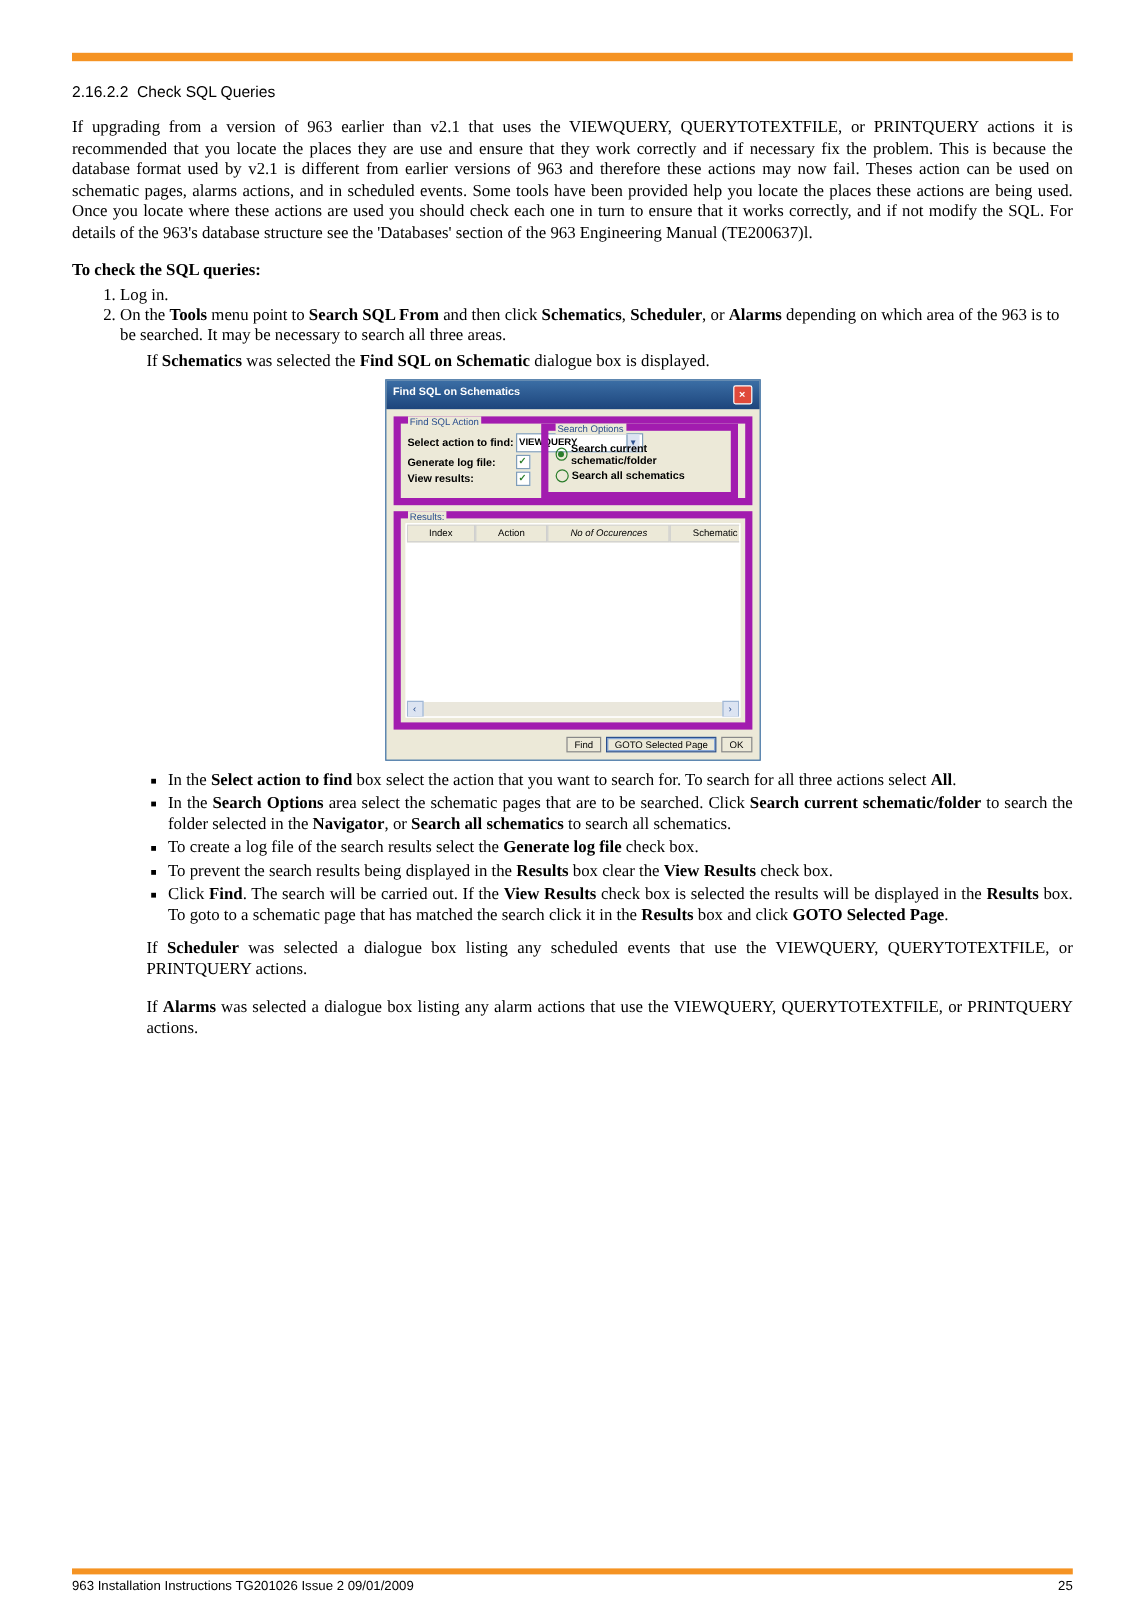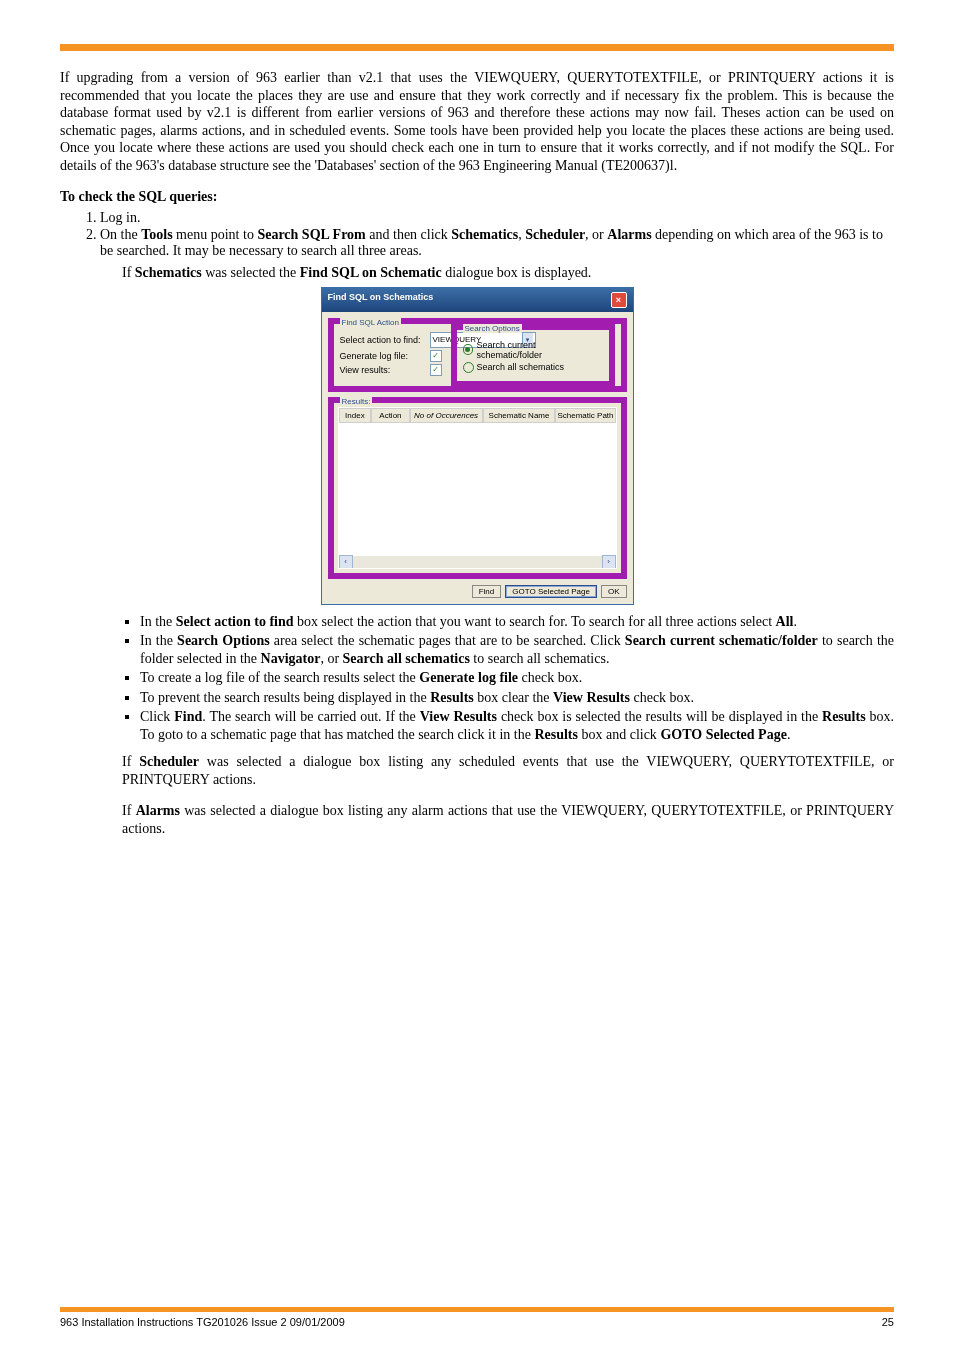--- a/index.html
+++ b/index.html
@@ -91,20 +91,21 @@
     left: 6px;
     background: #ece9d8;
     color: #2b4f8e;
     font-size: 8px;
     padding: 0 2px;
   }
   .row {
     display: flex;
     align-items: center;
     margin: 2px 0;
+    font-weight: bold;
   }
   .row label { width: 90px; }
   .select-box {
     border: 1px solid #7f9db9;
     background: #fff;
     height: 14px;
     display: inline-flex;
     align-items: center;
     font-size: 8px;
     padding: 0 2px;
@@ -144,21 +145,21 @@
     background:#fff;
     height:160px;
     overflow:hidden;
     position:relative;
   }
   .results-header{
     display:flex;
     background:#ece9d8;
     font-size:8px;
   }
-  .rh { border:1px solid #cfcfcf; padding:2px 1px; white-space:nowrap;text-align:center; }
+  .rh { border:1px solid #cfcfcf; padding:2px 18px; white-space:nowrap; }
   .scrollbar-h {
     position:absolute; bottom:0; left:0; right:0;
     height:12px; background:#eae7dc;
     display:flex; justify-content:space-between; align-items:center;
   }
   .sb-btn{ width:12px;height:12px;background:#dce4f2;border:1px solid #9fb6d4;color:#2b4f8e;font-size:8px;display:flex;align-items:center;justify-content:center;}
   .dlg-buttons { display:flex; justify-content:flex-end; gap:4px; margin-top:6px;}
   .btn {
     background:#ece9d8; border:1px solid #888; padding:1px 6px; font-size:8px;
   }
@@ -190,20 +191,23 @@
     font-family: Arial, Helvetica, sans-serif;
     font-size: 11px;
   }
 </style>
 </head>
 <body>
 
 <div class="page">
   <div class="orange-bar"></div>
 
+  <div class="sec-head">
+    <span>2.16.2.2</span>&nbsp;&nbsp;<span>Check SQL Queries</span>
+  </div>
 
   <p class="body-text">If upgrading from a version of 963 earlier than v2.1 that uses the VIEWQUERY, QUERYTOTEXTFILE, or PRINTQUERY actions it is recommended that you locate the places they are use and ensure that they work correctly and if necessary fix the problem. This is because the database format used by v2.1 is different from earlier versions of 963 and therefore these actions may now fail. Theses action can be used on schematic pages, alarms actions, and in scheduled events. Some tools have been provided help you locate the places these actions are being used. Once you locate where these actions are used you should check each one in turn to ensure that it works correctly, and if not modify the SQL. For details of the 963's database structure see the 'Databases' section of the 963 Engineering Manual (TE200637)l.</p>
 
   <p class="body-text bold" style="margin-bottom:2px;">To check the SQL queries:</p>
 
   <ol class="checklist">
     <li>Log in.</li>
     <li>
       <span>On the </span><span class="bold">Tools</span><span> menu point to </span><span class="bold">Search SQL From</span><span> and then click </span><span class="bold">Schematics</span><span>, </span><span class="bold">Scheduler</span><span>, or </span><span class="bold">Alarms</span><span> depending on which area of the 963 is to be searched. It may be necessary to search all three areas.</span>
     </li>

